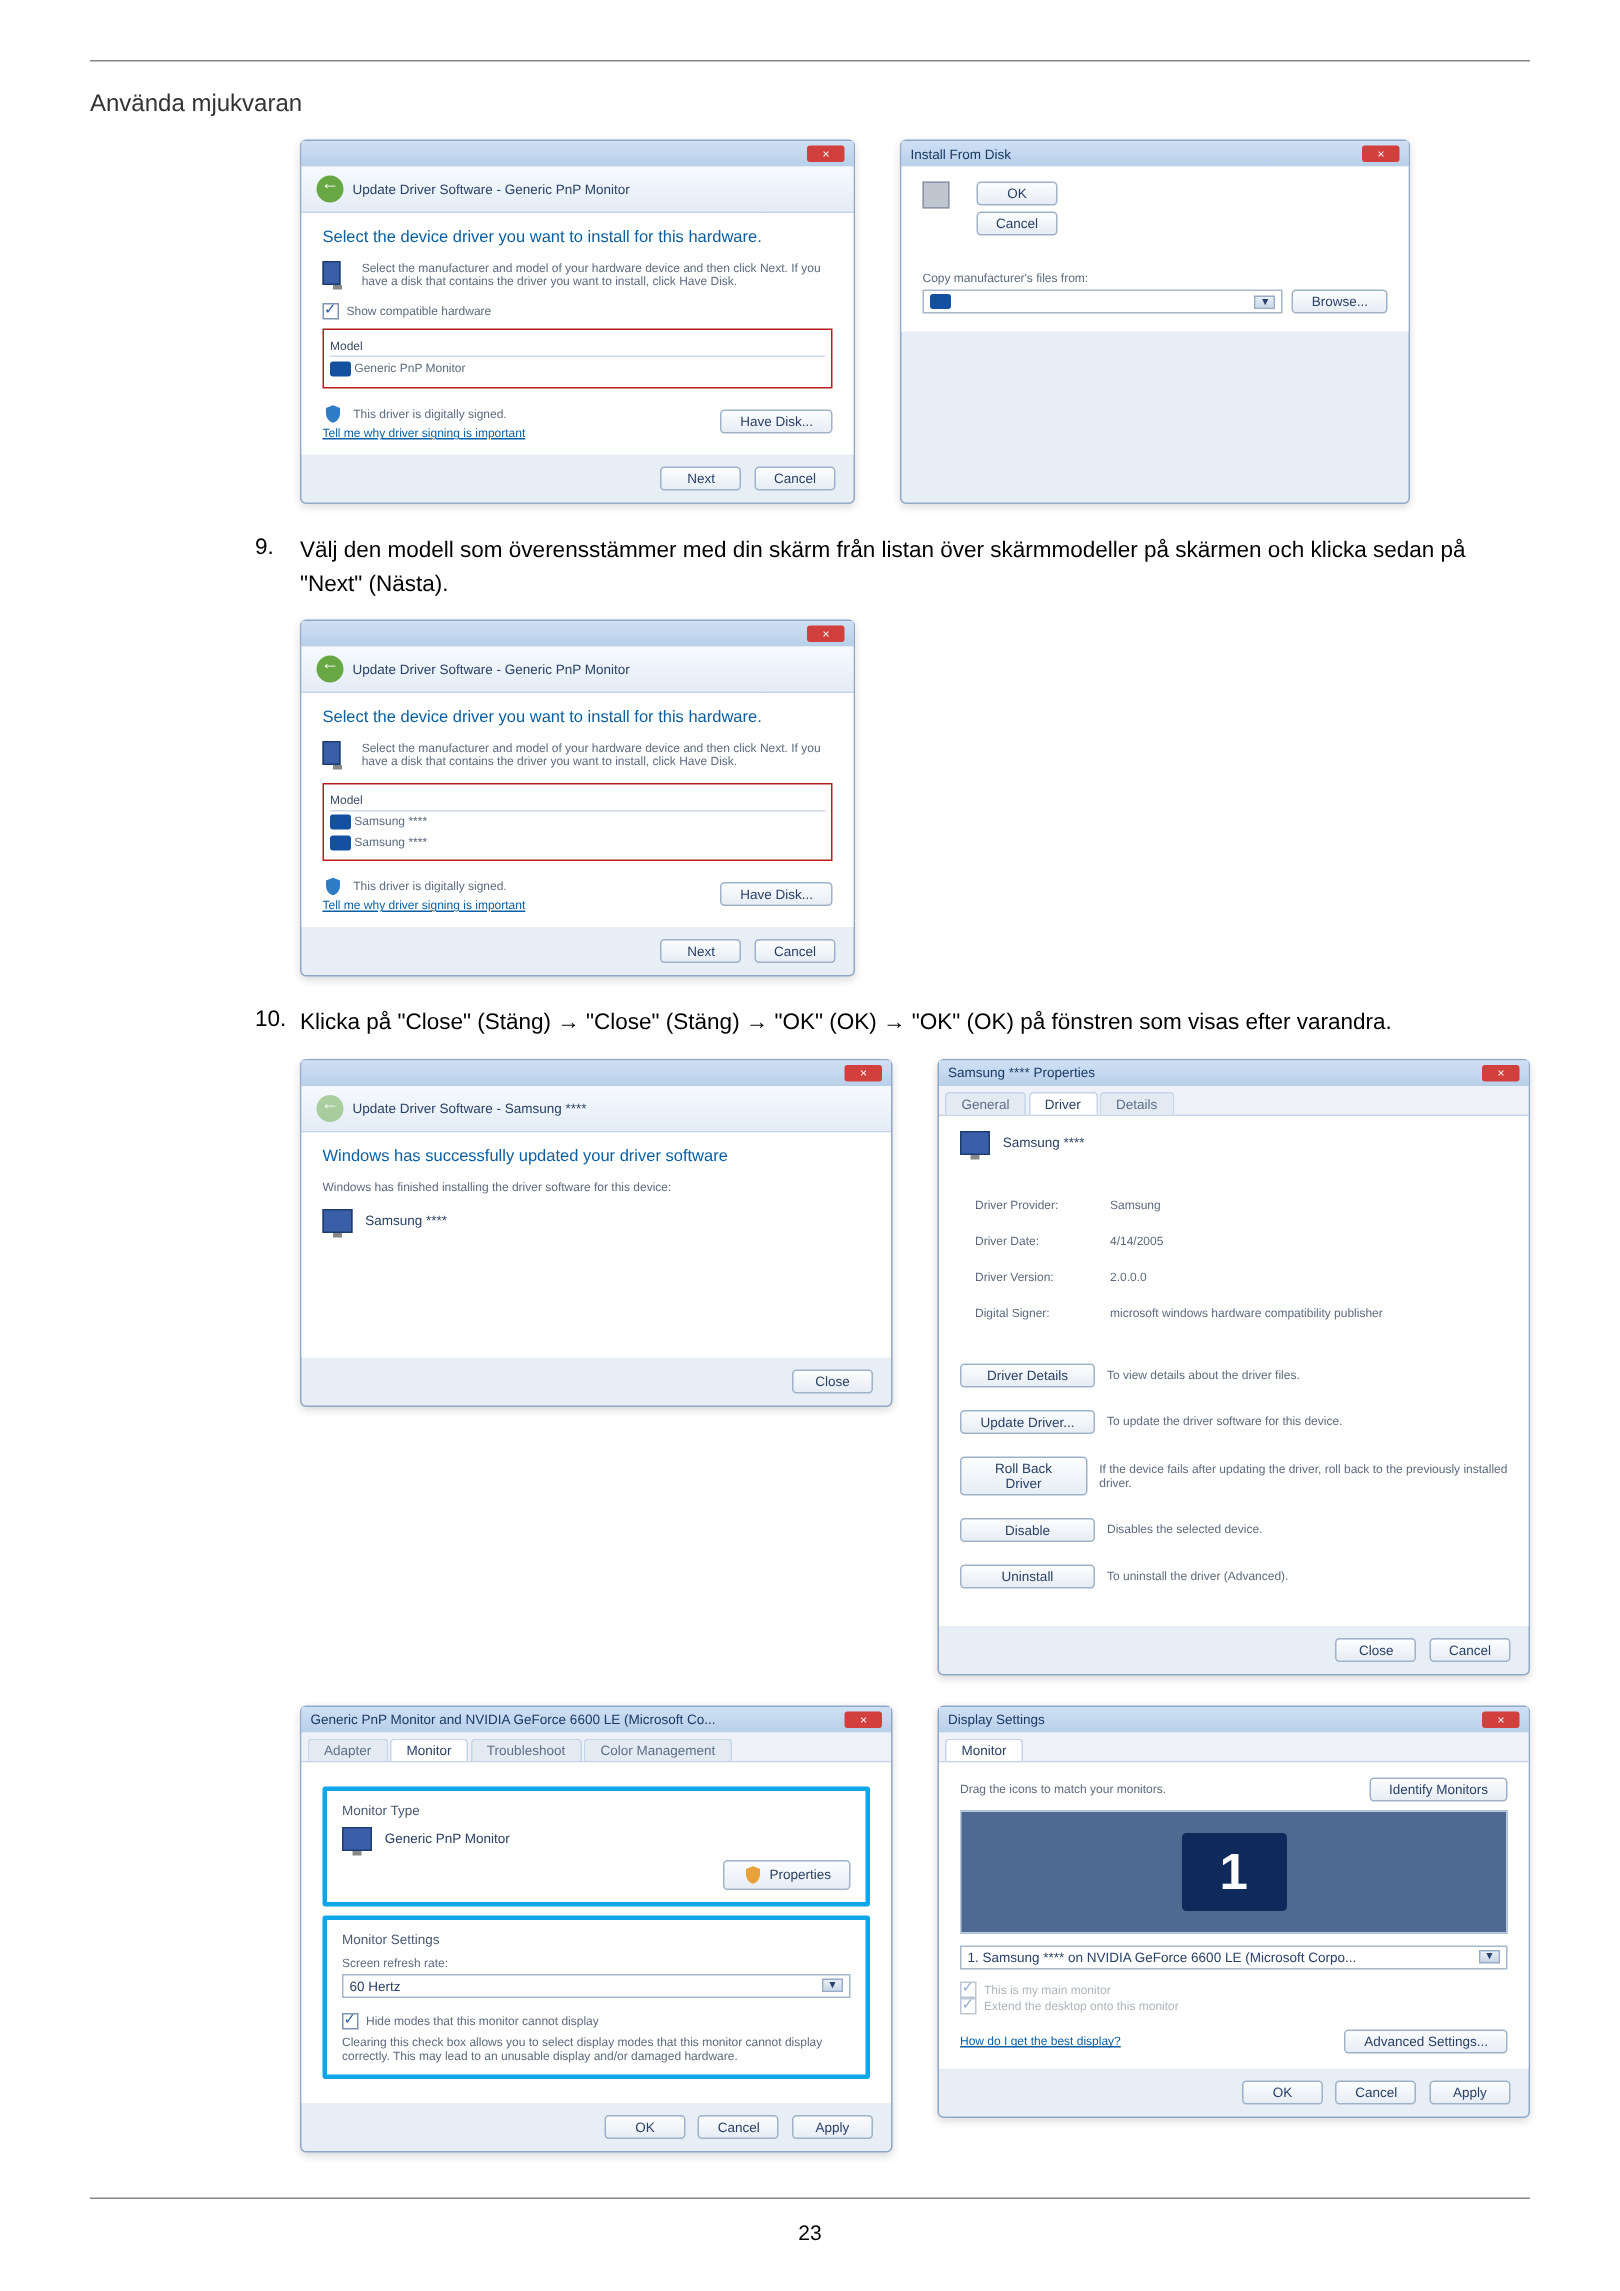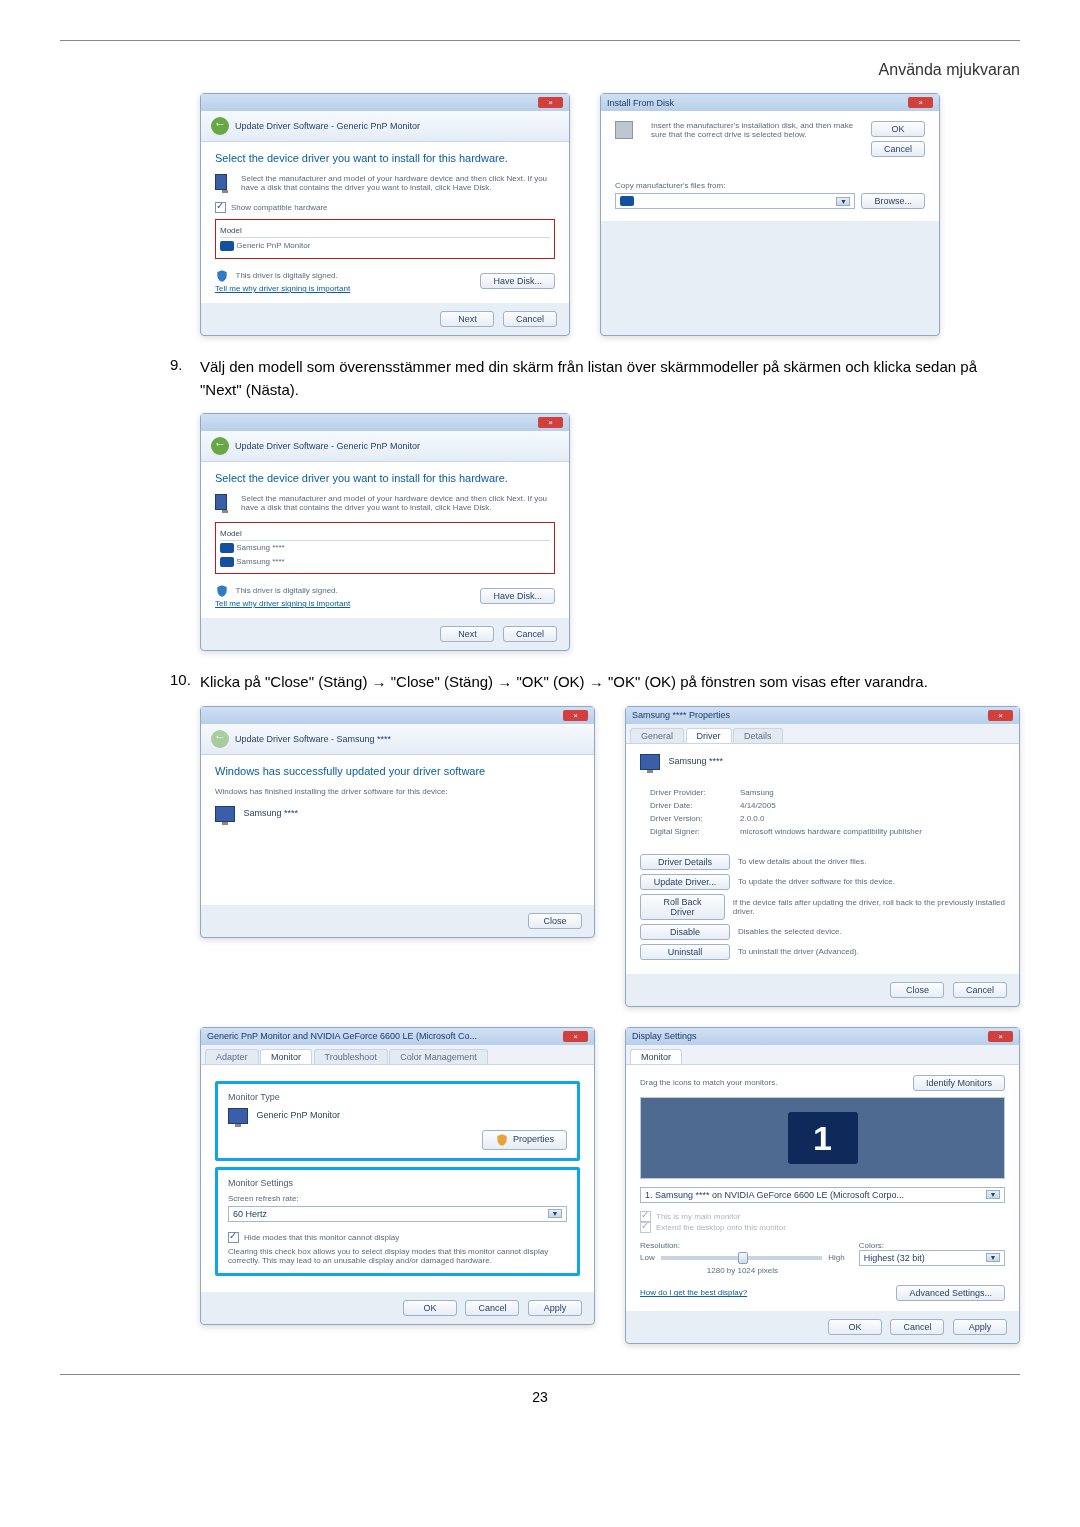--- a/index.html
+++ b/index.html
@@ -1,19 +1,19 @@
 <!DOCTYPE html>
 <html><head>
   <meta charset="utf-8">
   <style>
     * { margin: 0; padding: 0; box-sizing: border-box; }
     body { font-family: Arial, sans-serif; background: #fff; width: 1080px; margin: 0 auto; color: #000; }
     .page { padding: 40px 60px; }
     .header-line { border-bottom: 1px solid #888; margin-bottom: 10px; }
-    .header-title { text-align: right; font-size: 16px; padding: 10px 0 14px; color: #333; }
+    .header-title { text-align: left; font-size: 16px; padding: 10px 0 14px; color: #333; }
     .list-item { display: flex; margin: 20px 0 12px 110px; }
     .list-num { width: 30px; font-size: 15px; }
     .list-text { flex: 1; font-size: 15px; line-height: 1.5; }
     .img-row { display: flex; gap: 30px; margin-left: 140px; margin-bottom: 18px; }
     .img-stack { display: flex; flex-direction: column; gap: 20px; margin-left: 140px; margin-bottom: 18px; }
     .dialog { background: #e8eef6; border: 1px solid #8fa8c5; border-radius: 4px; font-size: 9px; color: #2a4166; box-shadow: 0 2px 6px rgba(0,0,0,0.15); }
     .dlg-title { background: linear-gradient(#cfe0f5,#b8cfe9); padding: 3px 6px; font-size: 9px; color: #1a3a66; display:flex; justify-content:space-between; align-items:center; }
     .dlg-body { padding: 10px 14px; background: #fff; }
     .close-x { background:#d1403d; color:#fff; font-size:8px; padding:1px 10px; border-radius:2px; }
     .nav-row { display:flex; align-items:center; gap:6px; padding:6px 10px; background: linear-gradient(#f6fafe,#e4ecf6); border-bottom:1px solid #c6d5e8; }
@@ -30,21 +30,21 @@
     .listbox { border:1px solid #b91c1c; background:#fff; padding:4px; min-height:40px; margin:6px 0; }
     .listbox-label { color:#3a4b66; font-size:8px; padding:2px 0; border-bottom:1px solid #d0d9e6; }
     .signed-row { display:flex; justify-content:space-between; align-items:center; margin-top:10px; }
     .shield { width:14px; height:14px; display:inline-block; vertical-align:middle; margin-right:4px; }
     .shield svg { width:14px; height:14px; }
     .link { color:#0a5fa3; text-decoration:underline; font-size:8px; }
     .samsung-logo { width:14px; height:10px; background:#1350a0; display:inline-block; border-radius:2px; vertical-align:middle; }
     .tabstrip { background:#eef2f8; border-bottom:1px solid #c6d5e8; padding:4px 4px 0; }
     .tab { display:inline-block; background:#fff; border:1px solid #c6d5e8; border-bottom:none; padding:2px 10px; font-size:9px; border-radius:3px 3px 0 0; margin-right:-1px; }
     .tab.inactive { background:#e4eaf2; color:#5d6f88; }
-    .prop-row { display:flex; margin:4px 0; }
+    .prop-row { display:flex; margin:15px 0; }
     .prop-lab { width:90px; color:#5c6b7f; }
     .fieldset { border:3px solid #0ea5e9; padding:8px 10px; margin:6px 0; border-radius:2px; }
     .legend { font-size:9px; color:#4a5b74; }
     .dropdown { border:1px solid #a8b8cc; background:#fff; padding:2px 4px; font-size:9px; display:flex; justify-content:space-between; align-items:center; }
     .drop-arrow { background:linear-gradient(#e9eff7,#c9d6e8); border:1px solid #97acc6; width:14px; text-align:center; font-size:7px; }
     .checkbox { width:11px; height:11px; border:1px solid #7e93b0; display:inline-block; vertical-align:middle; margin-right:5px; background:#fff; position:relative; }
     .checkbox.checked:after { content:'✓'; position:absolute; left:0; top:-3px; font-size:10px; color:#2a5aa0; }
     .monitor-stage { background:#4f6a90; padding:14px 0; text-align:center; border:1px solid #bac9dc; }
     .big-monitor { width:70px; height:52px; background:#0e2a5a; display:inline-block; color:#fff; font-size:34px; line-height:52px; font-weight:bold; border-radius:3px; }
     .slider { position:relative; height:4px; background:#c9d4e3; margin:6px 0; }
@@ -103,21 +103,20 @@
     </div>
 
     <div class="dialog" style="width:340px;">
       <div class="dlg-title">
           <span>Install From Disk</span>
           <span class="close-x">×</span>
         </div>
       <div class="dlg-body" style="min-height:110px;">
         <div style="display:flex;gap:8px;">
           <span class="floppy-icon"></span>
-          <div class="small-grey" style="flex:1;">Insert the manufacturer's installation disk, and then make sure that the correct drive is selected below.</div>
           <div style="display:flex;flex-direction:column;gap:4px;">
             <span class="btn">OK</span>
             <span class="btn">Cancel</span>
           </div>
         </div>
         <div style="margin-top:24px;">
           <div class="small-grey">Copy manufacturer's files from:</div>
           <div style="display:flex;gap:6px;margin-top:3px;">
             <div class="dropdown" style="flex:1;">
               <span class="samsung-logo"></span>
@@ -330,40 +329,20 @@
           <div class="dropdown" style="margin:8px 0;">
             <span>1. Samsung **** on NVIDIA GeForce 6600 LE (Microsoft Corpo...</span>
             <span class="drop-arrow">▼</span>
           </div>
           <label style="display:block;opacity:0.5;">
             <span class="checkbox checked"></span><span class="small-grey">This is my main monitor</span>
           </label>
           <label style="display:block;opacity:0.5;">
             <span class="checkbox checked"></span><span class="small-grey">Extend the desktop onto this monitor</span>
           </label>
-          <div style="display:flex;gap:14px;margin-top:8px;">
-            <div style="flex:1.4;">
-              <div class="small-grey">Resolution:</div>
-              <div style="display:flex;align-items:center;gap:6px;">
-                <span class="small-grey">Low</span>
-                <div class="slider" style="flex:1;">
-                    <div class="slider-thumb"></div>
-                  </div>
-                <span class="small-grey">High</span>
-              </div>
-              <div style="text-align:center;" class="small-grey">1280 by 1024 pixels</div>
-            </div>
-            <div style="flex:1;">
-              <div class="small-grey">Colors:</div>
-              <div class="dropdown">
-                <span>Highest (32 bit)</span>
-                <span class="drop-arrow">▼</span>
-              </div>
-            </div>
-          </div>
           <div style="display:flex;justify-content:space-between;align-items:center;margin-top:10px;">
             <span class="link">How do I get the best display?</span>
             <span class="btn">Advanced Settings...</span>
           </div>
         </div>
         <div class="btn-row">
           <span class="btn">OK</span>
           <span class="btn">Cancel</span>
           <span class="btn">Apply</span>
         </div>

